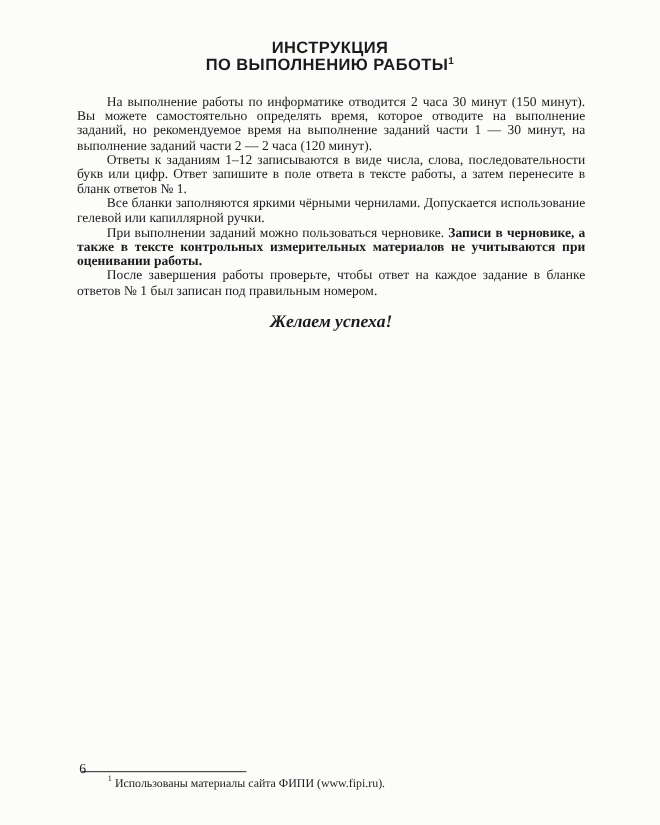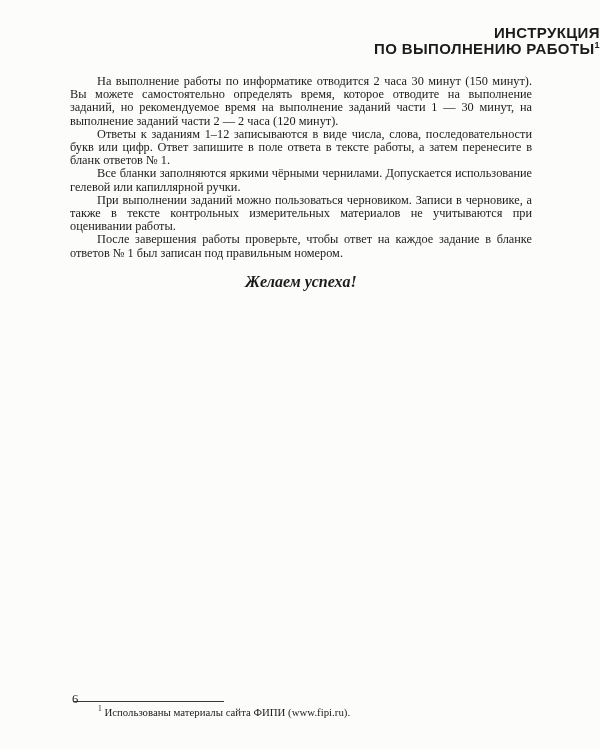--- a/index.html
+++ b/index.html
@@ -12,22 +12,22 @@
       width: 600px;
       height: 750px;
       margin: 0 auto;
       background: #fcfcfa;
       color: #1b1b1b;
       font-family: "Liberation Serif", serif;
       overflow: hidden;
       box-sizing: border-box;
     }
     .title {
-      padding-top: 25px;
-      text-align: right;
+      padding-top: 36px;
+      text-align: center;
       font-family: "Liberation Sans", sans-serif;
       font-weight: bold;
       font-size: 15px;
       line-height: 16px;
       letter-spacing: 0.4px;
     }
     .title sup {
       font-size: 9px;
       font-weight: bold;
     }
@@ -35,21 +35,21 @@
       margin: 18px 68px 0 70px;
       font-size: 12.3px;
       line-height: 13.2px;
       text-align: justify;
     }
     .body-text p {
       margin: 0;
       text-indent: 27px;
     }
     .body-text b {
-      font-weight: normal;
+      font-weight: bold;
       margin-top: 39px;
     }
     .closing {
       margin-top: 15px;
       text-align: center;
       font-weight: bold;
       font-style: italic;
       font-size: 16px;
     }
     .footnote-area {
@@ -90,21 +90,21 @@
 
   <div class="title">
     <div>ИНСТРУКЦИЯ</div>
     <div><span>ПО ВЫПОЛНЕНИЮ РАБОТЫ</span><sup>1</sup></div>
   </div>
 
   <div class="body-text">
     <p>На выполнение работы по информатике отводится 2 часа 30 минут (150 минут). Вы можете самостоятельно определять время, которое отводите на выполнение заданий, но рекомендуемое время на выполнение заданий части 1 — 30 минут, на выполнение заданий части 2 — 2 часа (120 минут).</p>
     <p>Ответы к заданиям 1–12 записываются в виде числа, слова, последовательности букв или цифр. Ответ запишите в поле ответа в тексте работы, а затем перенесите в бланк ответов № 1.</p>
     <p>Все бланки заполняются яркими чёрными чернилами. Допускается использование гелевой или капиллярной ручки.</p>
-    <p><span>При выполнении заданий можно пользоваться черновиком. </span><b>Записи в черновике, а также в тексте контрольных измерительных материалов не учитываются при оценивании работы.</b></p>
+    <p><span>При выполнении заданий можно пользоваться черновике. </span><b>Записи в черновике, а также в тексте контрольных измерительных материалов не учитываются при оценивании работы.</b></p>
     <p>После завершения работы проверьте, чтобы ответ на каждое задание в бланке ответов № 1 был записан под правильным номером.</p>
 
     <div class="closing">Желаем успеха!</div>
   </div>
 
   <div class="footnote-area">
     <div class="footnote-rule"></div>
     <div class="footnote-text"><sup>1</sup> <span>Использованы материалы сайта ФИПИ (www.fipi.ru).</span></div>
   </div>
 

